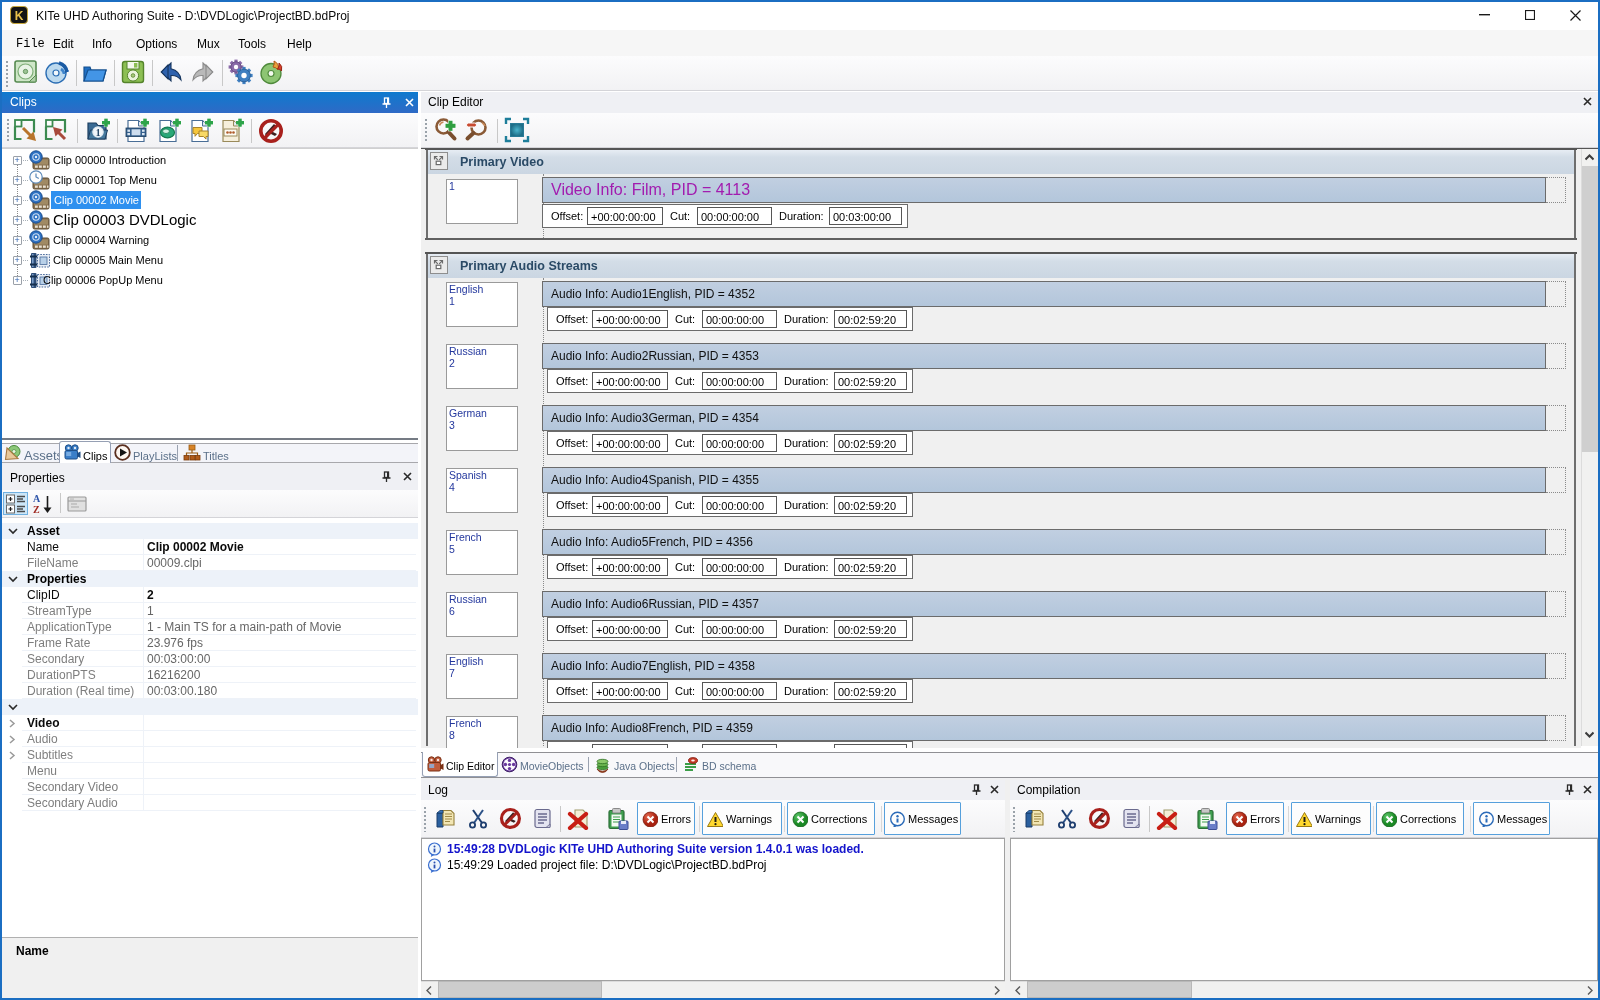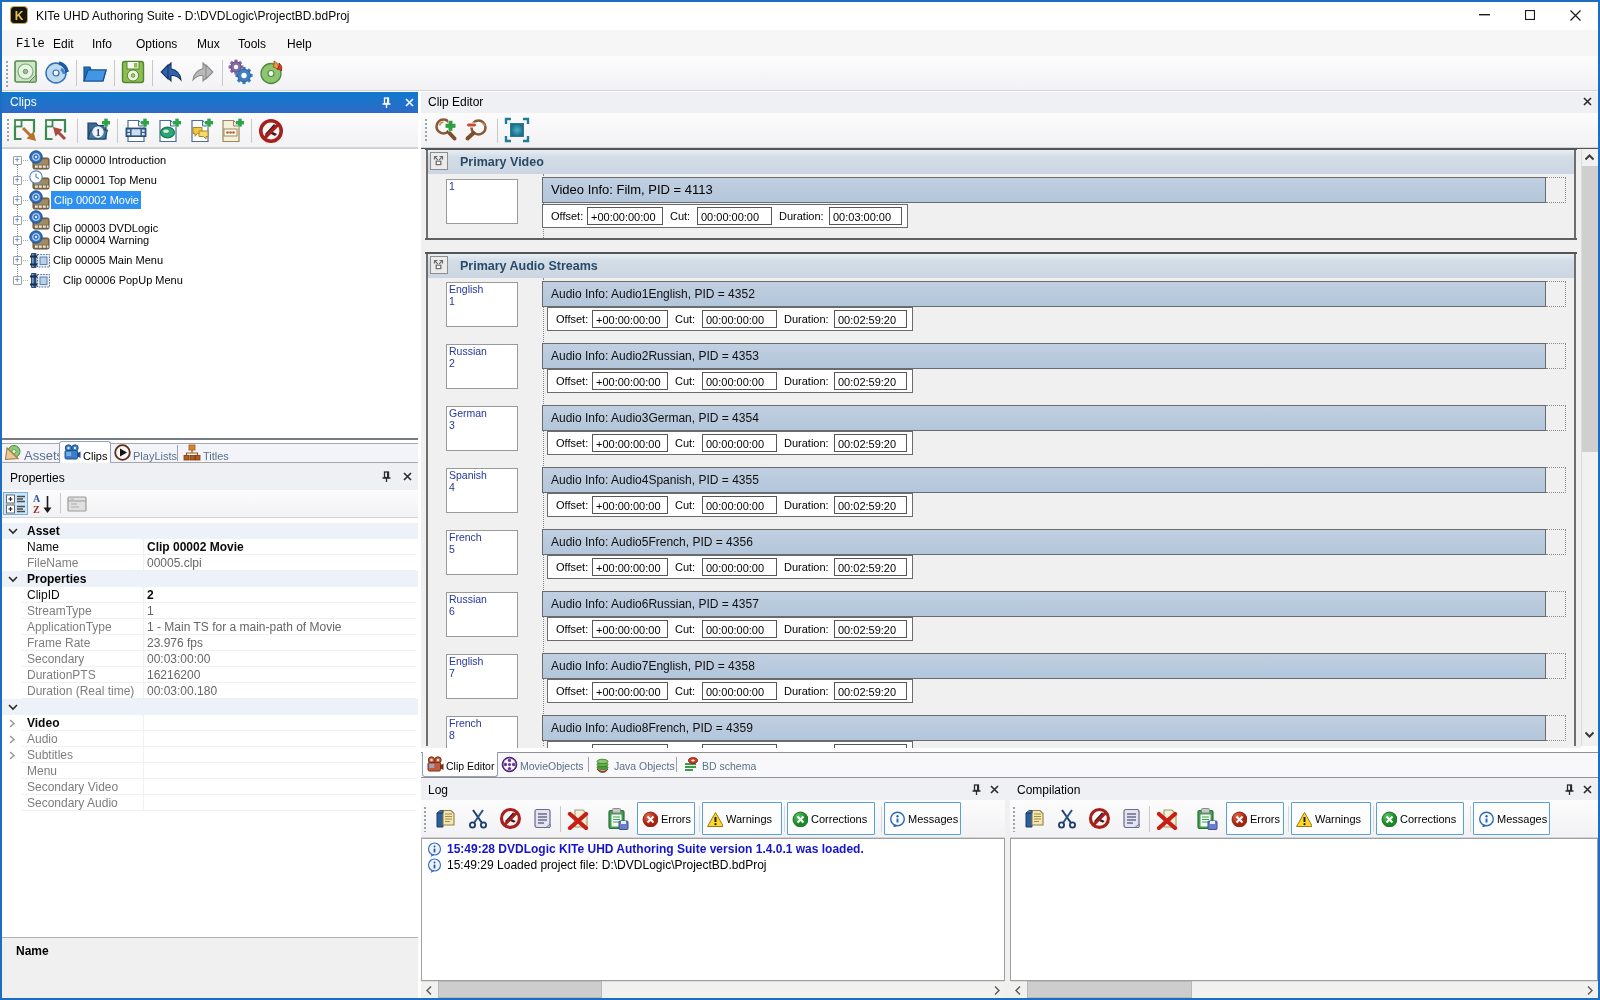--- a/index.html
+++ b/index.html
@@ -258,21 +258,21 @@
     <rect x="5" y="8" width="16" height="11" rx="1.5" fill="#8a7352" stroke="#5d4c34" stroke-width="1"></rect>
     <rect x="7" y="15.5" width="2.8" height="2.3" fill="#e8e0d0"></rect>
     <rect x="11" y="15.5" width="2.8" height="2.3" fill="#e8e0d0"></rect>
     <rect x="15" y="15.5" width="2.8" height="2.3" fill="#e8e0d0"></rect>
     <rect x="19" y="15.5" width="1.5" height="2.3" fill="#e8e0d0"></rect>
     <rect x="6" y="9.5" width="14" height="5" fill="#a08a64"></rect>
     <circle cx="8" cy="7" r="6.2" fill="#2f72c4" stroke="#1a4c8c" stroke-width="1"></circle>
     <circle cx="8" cy="7" r="3.2" fill="none" stroke="#cfe0f2" stroke-width="1.1"></circle>
     <circle cx="8" cy="7" r="1.2" fill="#e8f0fa"></circle>
   </svg>
-<div class="t" style="left:53px;top:221px;font-size:11px">Clip 00003 DVDLogic</div>
+<div class="t" style="left:53px;top:213px;font-size:15px">Clip 00003 DVDLogic</div>
 <div style="left:21px;top:240px;width:7px;height:0px;border-top:1px dotted #a8b0b8"></div>
 <div style="left:13px;top:236px;width:9px;height:9px;background:#fff;border:1px solid #9aa0a8;border-radius:1px"></div>
 <div class="t" style="left:14.5px;top:235.5px;font-size:9px;color:#2a5fae;line-height:9px">+</div>
 <svg style="position:absolute;left:28px;top:230px;" width="22" height="21" viewBox="0 0 22 21">
     <rect x="5" y="8" width="16" height="11" rx="1.5" fill="#8a7352" stroke="#5d4c34" stroke-width="1"></rect>
     <rect x="7" y="15.5" width="2.8" height="2.3" fill="#e8e0d0"></rect>
     <rect x="11" y="15.5" width="2.8" height="2.3" fill="#e8e0d0"></rect>
     <rect x="15" y="15.5" width="2.8" height="2.3" fill="#e8e0d0"></rect>
     <rect x="19" y="15.5" width="1.5" height="2.3" fill="#e8e0d0"></rect>
     <rect x="6" y="9.5" width="14" height="5" fill="#a08a64"></rect>
@@ -297,21 +297,21 @@
 <div style="left:13px;top:276px;width:9px;height:9px;background:#fff;border:1px solid #9aa0a8;border-radius:1px"></div>
 <div class="t" style="left:14.5px;top:275.5px;font-size:9px;color:#2a5fae;line-height:9px">+</div>
 <svg style="position:absolute;left:28px;top:270px;" width="22" height="21" viewBox="0 0 22 21">
     <rect x="3" y="3" width="5.5" height="15" rx="1" fill="#2e4e78"></rect>
     <rect x="4" y="4" width="1.6" height="13" fill="#7a9cc8"></rect>
     <rect x="2" y="5.5" width="7.5" height="2" fill="#16304e"></rect>
     <rect x="2" y="13.5" width="7.5" height="2" fill="#16304e"></rect>
     <rect x="9.5" y="4.5" width="12" height="12.5" fill="#e8eef6" stroke="#4a6a9a" stroke-width="1" stroke-dasharray="1.6 1.2"></rect>
     <rect x="12" y="7" width="7" height="7.5" fill="#b8d0e8" stroke="#4a6a9a" stroke-width="0.8"></rect>
   </svg>
-<div class="t" style="left:63px;top:273px;font-size:11px">Clip 00006 PopUp Menu</div>
+<div class="t" style="left:43px;top:273px;font-size:11px">Clip 00006 PopUp Menu</div>
 <div style="left:2px;top:440px;width:416px;height:3px;background:#fff"></div>
 <div style="left:2px;top:443px;width:416px;height:20px;background:#f3f4f9;border-top:1px solid #a8a8ac;border-bottom:1px solid #a8a8ac"></div>
 <div style="left:59px;top:441px;width:52px;height:22px;background:#fff;border:1px solid #96a0b4;border-bottom:0;border-radius:3px 3px 0 0;z-index:1"></div>
 <svg style="position:absolute;left:4px;top:444px;" width="19" height="17" viewBox="0 0 19 17">
     <circle cx="10" cy="7.5" r="6" fill="#8cc878" stroke="#4a8a3c" stroke-width="1"></circle>
     <circle cx="10" cy="7.5" r="2" fill="#e8f4e0" stroke="#4a8a3c" stroke-width="0.7"></circle>
     <path d="M1.5 15.5 L3 4 L14 14.5 Z" fill="#e8c89a" stroke="#a87840" stroke-width="1.1"></path>
   </svg>
 <div class="t" style="left:24px;top:449px;color:#5b7089;font-size:13px">Assets</div>
 <svg style="position:absolute;left:63px;top:444px;z-index:2" width="18" height="16" viewBox="0 0 18 16">
@@ -376,21 +376,21 @@
     <path d="M1 2 L5 6 L9 2" fill="none" stroke="#2a2a2a" stroke-width="1.6"></path>
   </svg>
 <div class="t" style="left:27px;top:524px;font-weight:bold">Asset</div>
 <div style="left:22px;top:539px;width:394px;height:16px;background:#fff;border-bottom:1px solid #eef2f8"></div>
 <div style="left:143px;top:539px;width:1px;height:16px;background:#eef2f8"></div>
 <div class="t" style="left:27px;top:540px;color:#0a0a0a">Name</div>
 <div class="t" style="left:147px;top:540px;font-weight:bold;color:#0a0a0a">Clip 00002 Movie</div>
 <div style="left:22px;top:555px;width:394px;height:16px;background:#fff;border-bottom:1px solid #eef2f8"></div>
 <div style="left:143px;top:555px;width:1px;height:16px;background:#eef2f8"></div>
 <div class="t" style="left:27px;top:556px;color:#7e7e7e">FileName</div>
-<div class="t" style="left:147px;top:556px;color:#666">00005.clpi</div>
+<div class="t" style="left:147px;top:556px;color:#666">00009.clpi</div>
 <div class="cat" style="left:2px;top:571px;width:416px;height:16px;"></div>
 <svg style="position:absolute;left:8px;top:575px;" width="10" height="8" viewBox="0 0 10 8">
     <path d="M1 2 L5 6 L9 2" fill="none" stroke="#2a2a2a" stroke-width="1.6"></path>
   </svg>
 <div class="t" style="left:27px;top:572px;font-weight:bold">Properties</div>
 <div style="left:22px;top:587px;width:394px;height:16px;background:#fff;border-bottom:1px solid #eef2f8"></div>
 <div style="left:143px;top:587px;width:1px;height:16px;background:#eef2f8"></div>
 <div class="t" style="left:27px;top:588px;color:#0a0a0a">ClipID</div>
 <div class="t" style="left:147px;top:588px;font-weight:bold;color:#0a0a0a">2</div>
 <div style="left:22px;top:603px;width:394px;height:16px;background:#fff;border-bottom:1px solid #eef2f8"></div>
@@ -493,21 +493,21 @@
 <svg style="position:absolute;left:432px;top:154px;" width="13" height="13" viewBox="0 0 13 13">
     <path d="M2.5 5.5 V2.5 H5.5 M2.8 2.8 L5.8 5.8" fill="none" stroke="#6a6a6a" stroke-width="1.2"></path>
     <path d="M10.5 5.5 V2.5 H7.5 M10.2 2.8 L7.2 5.8" fill="none" stroke="#6a6a6a" stroke-width="1.2"></path>
     <rect x="4.2" y="7.2" width="4.6" height="3.4" fill="#fff" stroke="#6a6a6a" stroke-width="1.2"></rect>
   </svg>
 <div class="t" style="left:460px;top:155px;font-weight:bold;color:#2a4a66;font-size:12.5px">Primary Video</div>
 <div class="dotv" style="left:543px;top:174px;width:0px;height:64px;"></div>
 <div style="left:446px;top:179px;width:72px;height:45px;background:#fff;border:1px solid #9a9a9a"></div>
 <div class="t" style="left:449px;top:181px;font-size:10.5px;color:#23379d;line-height:11.5px">1</div>
 <div style="left:542px;top:177px;width:1004px;height:26px;background:linear-gradient(#c1cfe1,#b3c6db);border:1px solid #6b6b6b"></div>
-<div class="t" style="left:551px;top:183px;font-size:13px;color:#000000">Video Info: Film, PID = 4113</div>
+<div class="t" style="left:551px;top:183px;font-size:16px;color:#a21caf">Video Info: Film, PID = 4113</div>
 <div style="left:1546px;top:177px;width:20px;height:26px;border:1px dotted #8a8a8a;border-left:0"></div>
 <div style="left:542px;top:204px;width:366px;height:24px;background:#fff;border:1px solid #6b6b6b"></div>
 <div class="lbl" style="left:551px;top:210px;">Offset:</div>
 <div class="inp" style="left:587px;top:207px;width:76px;height:18px;"></div>
 <div class="t" style="left:591px;top:210px;font-size:11px">+00:00:00:00</div>
 <div class="lbl" style="left:670px;top:210px;">Cut:</div>
 <div class="inp" style="left:697px;top:207px;width:75px;height:18px;"></div>
 <div class="t" style="left:701px;top:210px;font-size:11px">00:00:00:00</div>
 <div class="lbl" style="left:779px;top:210px;">Duration:</div>
 <div class="inp" style="left:829px;top:207px;width:73px;height:18px;"></div>

